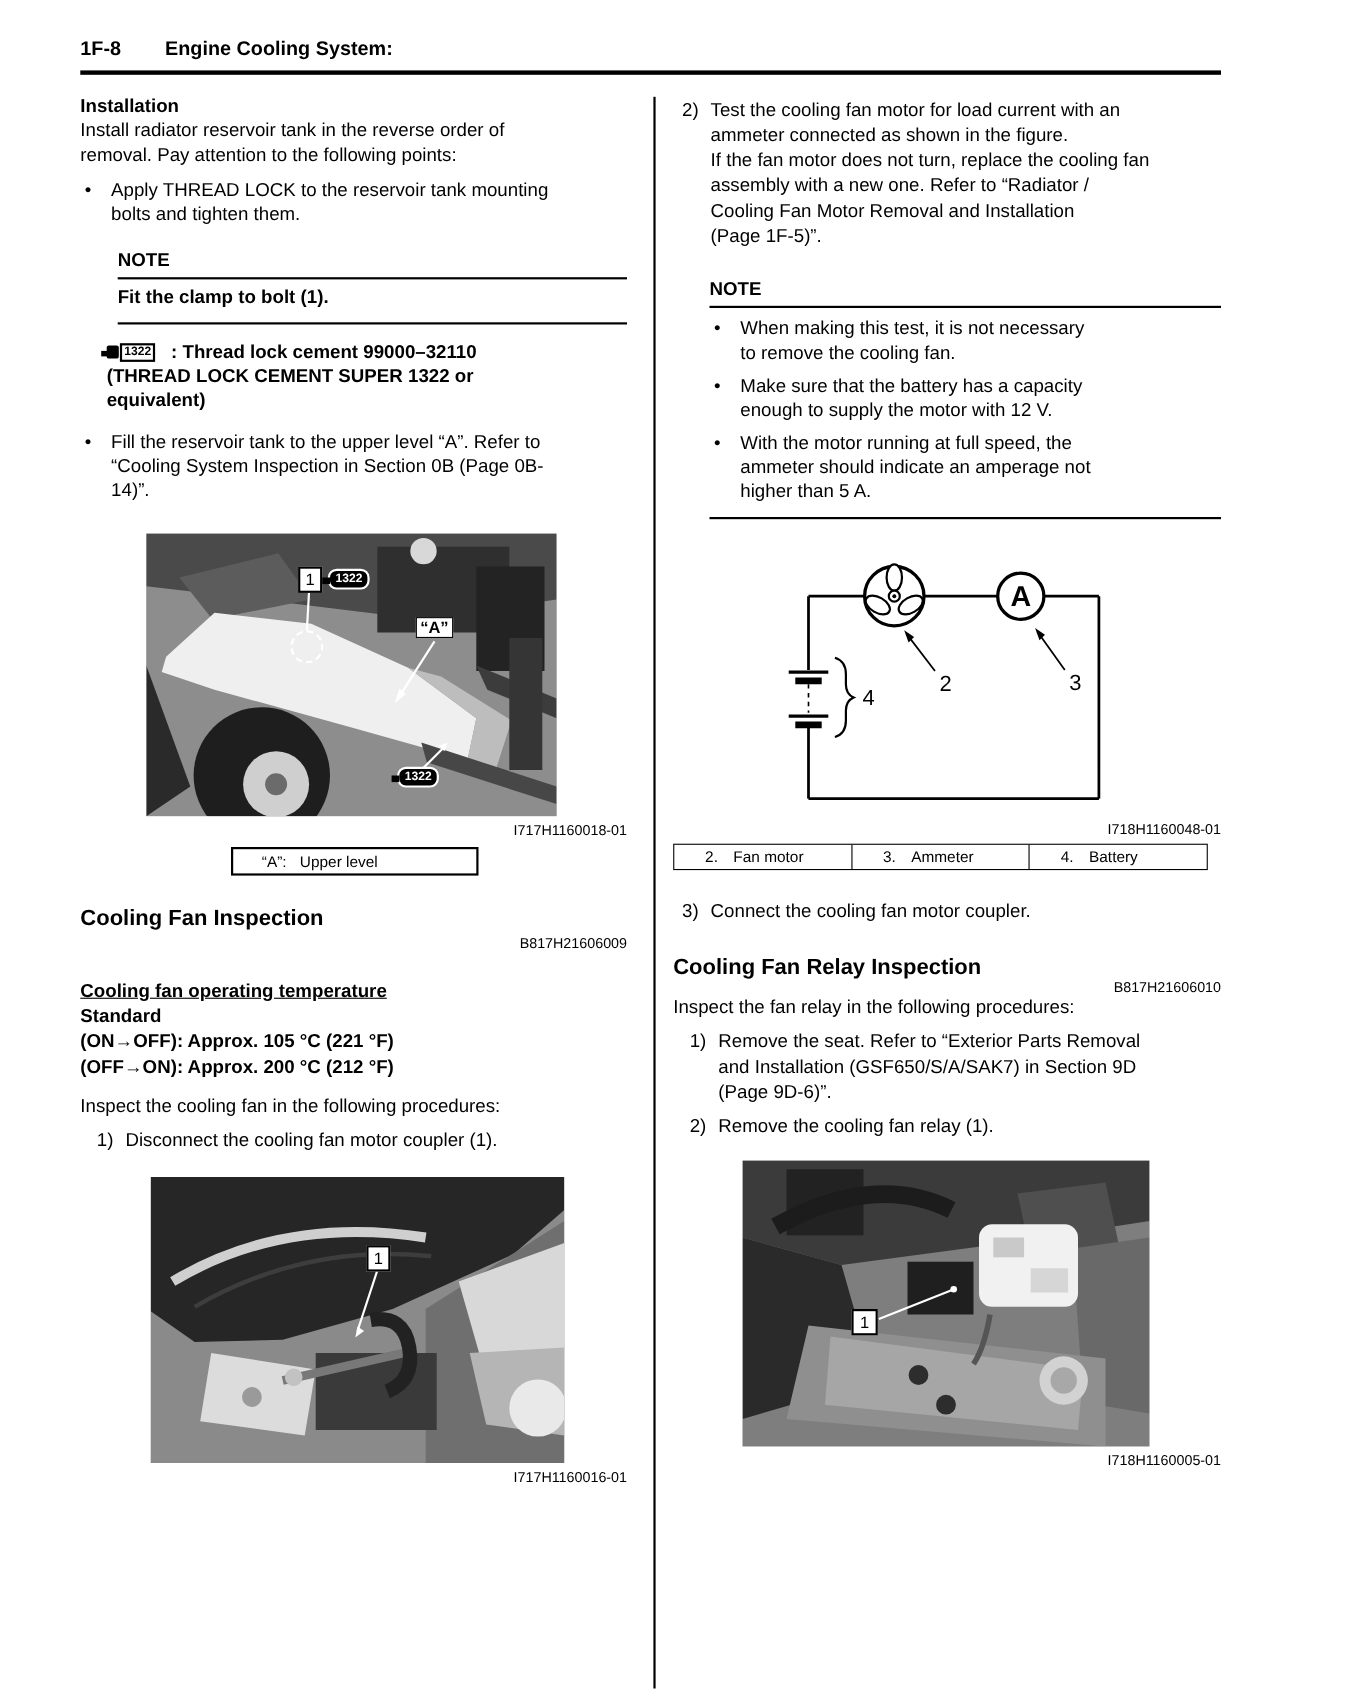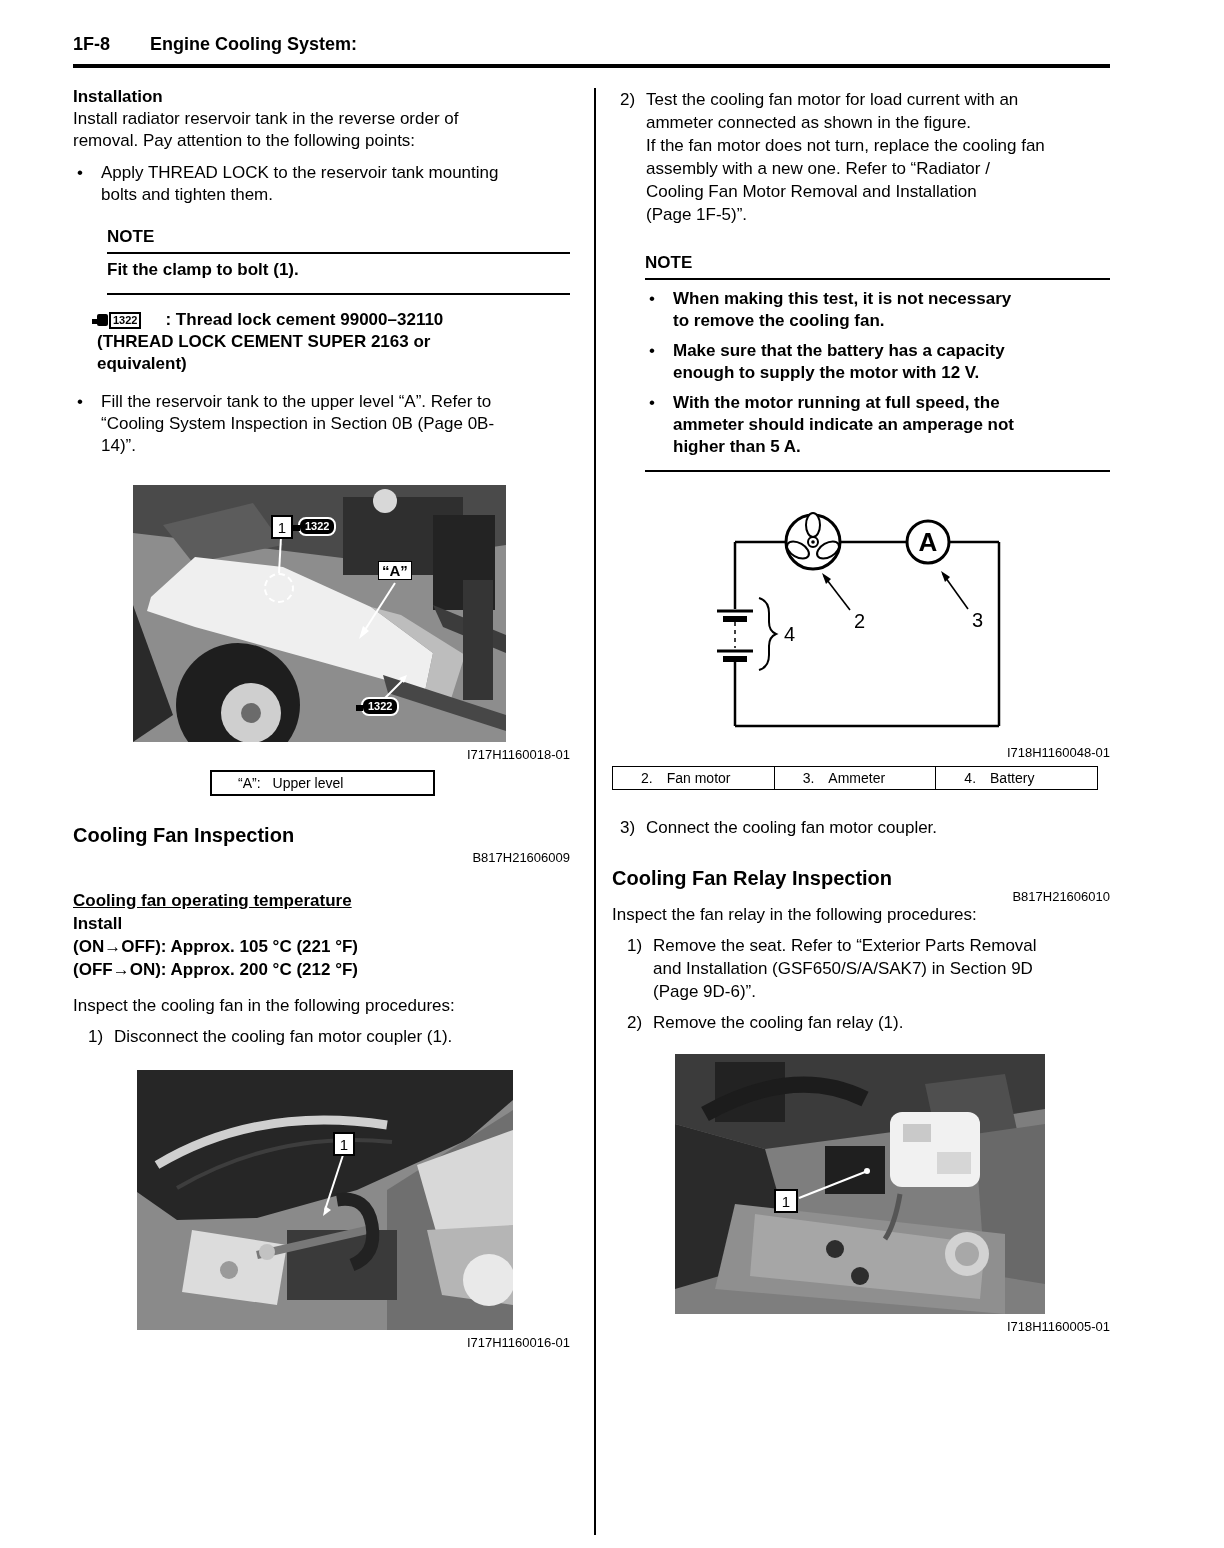--- a/index.html
+++ b/index.html
@@ -28,30 +28,30 @@
   .bullet .btxt{font-size:17px;line-height:22px;white-space:pre-line;}
 
   .step{display:flex;margin:8px 0 0 15px;}
   .step .num{flex:none;width:26px;font-size:17px;line-height:23px;}
   .step .body{font-size:17px;line-height:23px;white-space:pre-line;}
 
   .note{margin-left:34px;margin-top:20px;}
   .note .nrule{border:none;border-top:2px solid #000;margin:4px 0 5px 0;}
   .note .ntitle{font-weight:bold;font-size:17px;line-height:22px;}
   .note .nbody{font-weight:bold;font-size:17px;line-height:22px;white-space:pre-line;}
-  .note .bullet .btxt{font-weight:bold;}
+  .note .bullet .btxt{font-weight:normal;}
   .note .bullet{margin-top:8px;}
   .note .nend{margin-top:12px;}
 
   .tlock{margin-left:24px;margin-top:14px;font-weight:bold;}
   .tl1{display:flex;align-items:center;font-size:17px;line-height:22px;}
   .tube{display:inline-block;width:11px;height:12px;background:#000;border-radius:2px;position:relative;}
   .tube::before{content:"";position:absolute;left:-5px;top:5px;width:6px;height:5px;background:#000;}
   .tlbox{display:inline-block;border:2px solid #000;font-size:11px;font-weight:bold;line-height:13px;padding:0 2px;margin-left:1px;}
-  .tl1 .tltext{margin-left:24px;}
+  .tl1 .tltext{margin-left:14px;}
   .tlrest{font-size:17px;line-height:22px;white-space:pre-line;}
 
   .specs{margin-top:24px;font-weight:bold;font-size:17px;line-height:23px;}
   .specs .u{text-decoration:underline;}
 
   
   .figure{position:relative;}
   .photo{position:relative;background:#8f8f8f;overflow:hidden;}
   .photo svg{display:block;}
   .cbox{position:absolute;background:#fff;border:2px solid #000;width:18px;height:20px;
@@ -101,21 +101,21 @@
     <div class="nbody">Fit the clamp to bolt (1).</div>
     <hr class="nrule nend">
   </div>
 
   <div class="tlock">
     <div class="tl1">
       <span class="tube"></span>
       <span class="tlbox">1322</span>
       <span class="tltext">:  Thread lock cement 99000–32110</span>
     </div>
-    <div class="tlrest">(THREAD LOCK CEMENT SUPER 2163 or
+    <div class="tlrest">(THREAD LOCK CEMENT SUPER 1322 or
 equivalent)</div>
   </div>
 
   <div class="bullet" style="margin-top:16px;">
     <span class="dot">•</span>
     <span class="btxt">Fill the reservoir tank to the upper level “A”. Refer to
 “Cooling System Inspection in Section 0B (Page 0B-
 14)”.</span>
   </div>
 
@@ -154,21 +154,21 @@
       <span class="lk">“A”:</span>
       <span class="lv">Upper level</span>
     </div>
   </div>
 
   <h2 style="margin-top:26px;">Cooling Fan Inspection</h2>
   <div class="ref">B817H21606009</div>
 
   <div class="specs">
     <div class="u">Cooling fan operating temperature</div>
-    <div>Install</div>
+    <div>Standard</div>
     <div>(ON→OFF): Approx. 105 °C (221 °F)</div>
     <div>(OFF→ON): Approx. 200 °C (212 °F)</div>
   </div>
 
   <p style="margin-top:14px;">Inspect the cooling fan in the following procedures:</p>
 
   <div class="step">
     <span class="num">1)</span>
     <span class="body">Disconnect the cooling fan motor coupler (1).</span>
   </div>

